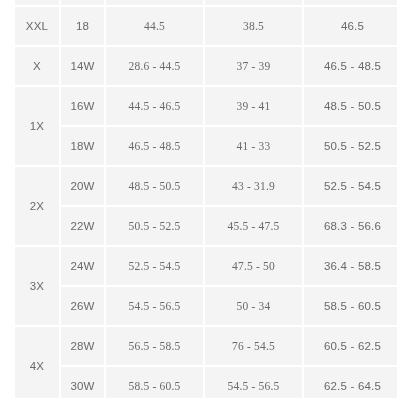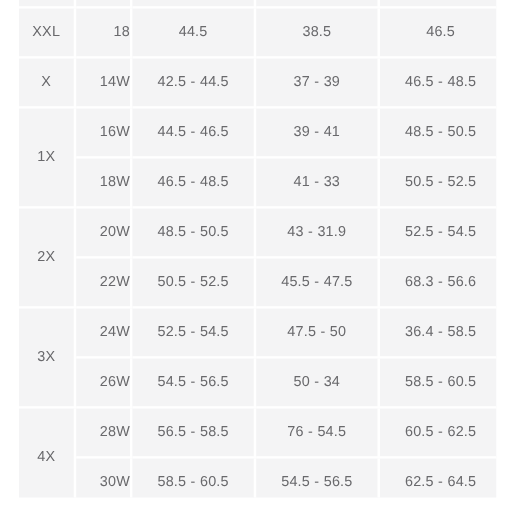--- a/index.html
+++ b/index.html
@@ -59,24 +59,24 @@
     padding: 0;
     letter-spacing: 0.2px;
     white-space: nowrap;
   }
 
   table.size-chart td.col-size {
     width: 44px;
   }
   table.size-chart td.col-num {
     width: 43px;
-    text-align: right;
   }
   table.size-chart td.col-meas {
     width: 97px;
+    font-family: Liberation Serif, serif;
   }
   table.size-chart td.col-meas-last {
     width: 97px;
     border-right: none;
   }
 
   
   table.size-chart td.group-cell {
     vertical-align: middle;
   }
@@ -104,21 +104,21 @@
             <tr>
               <td class="col-size group-cell">XXL</td>
               <td class="col-num">18</td>
               <td class="col-meas">44.5</td>
               <td class="col-meas">38.5</td>
               <td class="col-meas-last">46.5</td>
             </tr>
             <tr>
               <td class="col-size group-cell">X</td>
               <td class="col-num">14W</td>
-              <td class="col-meas">42.5 - 44.5</td>
+              <td class="col-meas">28.6 - 44.5</td>
               <td class="col-meas">37 - 39</td>
               <td class="col-meas-last">46.5 - 48.5</td>
             </tr>
             <tr>
               <td class="col-size group-cell" rowspan="2">1X</td>
               <td class="col-num">16W</td>
               <td class="col-meas">44.5 - 46.5</td>
               <td class="col-meas">39 - 41</td>
               <td class="col-meas-last">48.5 - 50.5</td>
             </tr>

